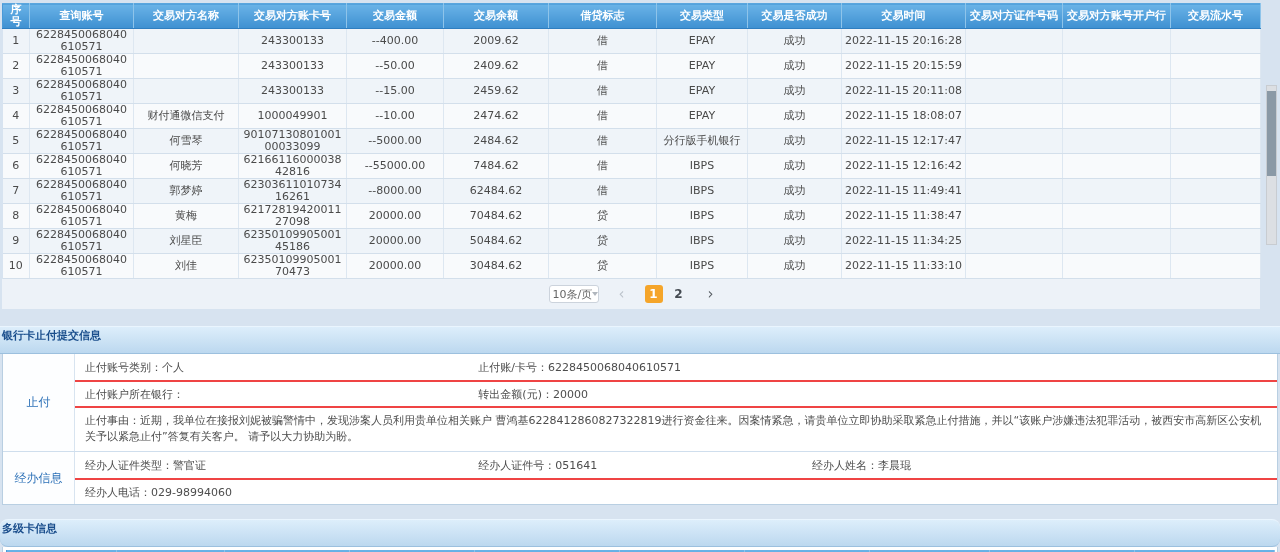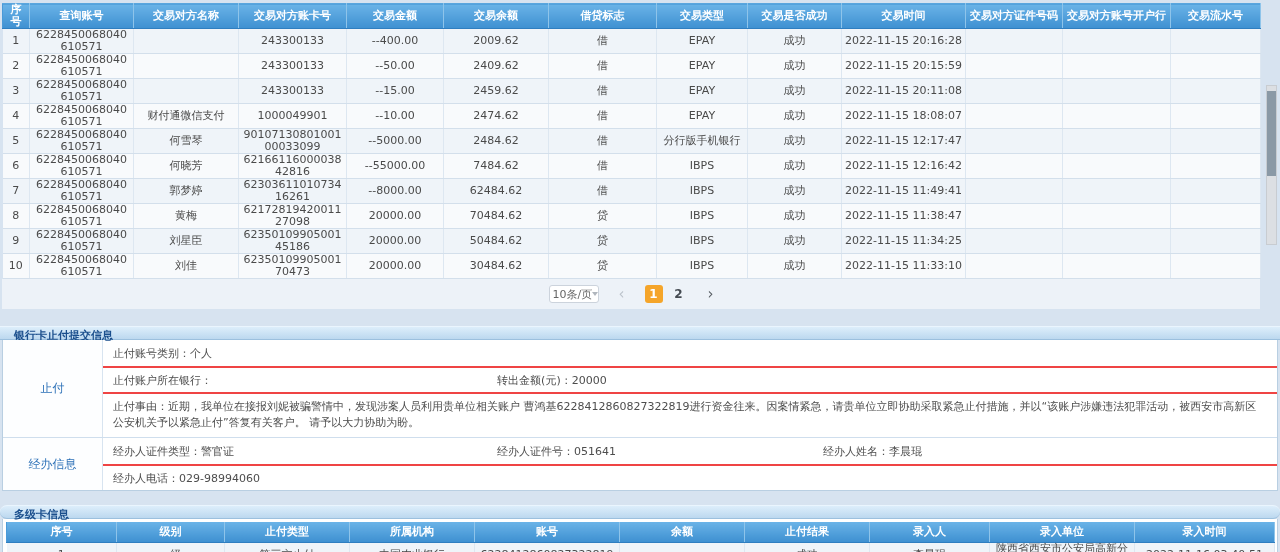--- a/index.html
+++ b/index.html
@@ -40,30 +40,30 @@
     border-right:3px solid transparent; border-top:4px solid #b0b6bd; flex:none; }
   .pg-arrow { font-size:15px; line-height:18px; cursor:pointer; }
   .pg-prev { color:#bcc3cb; }
   .pg-next { color:#5a6066; }
   .pg-pages { display:flex; gap:7px; }
   .page-btn { min-width:18px; height:18px; line-height:18px; text-align:center;
     font-size:12px; font-weight:bold; color:#454b52; cursor:pointer; }
   .page-btn.active { background:#f5a52a; color:#fff; border-radius:3px; }
 
   
-  .section-bar { margin-top:17px; height:14px; line-height:17px; font-size:11px; font-weight:bold;
-    color:#1a4e8c; padding-left:14px; background:linear-gradient(#ddeefb,#bcd8ef);
+  .section-bar { margin-top:17px; height:28px; line-height:17px; font-size:11px; font-weight:bold;
+    color:#1a4e8c; padding-left:2px; background:linear-gradient(#ddeefb,#bcd8ef);
     border-top:1px solid #eaf5fe; border-bottom:1px solid #9cc0de; }
   .section-bar.second { margin-top:14px;border-radius:8px; }
 
   
   .panel { margin:0 2px; background:#fff; border:1px solid #b9cfe2; border-top:none; }
   .group { display:flex; }
   .group + .group { border-top:1px solid #cfdeed; }
-  .group-label { flex:none; width:100px; display:flex; align-items:center; justify-content:center;
+  .group-label { flex:none; width:72px; display:flex; align-items:center; justify-content:center;
     color:#2e72b8; font-size:12px; border-right:1px solid #d8e4f0; background:#fdfeff; }
   .group-content { flex:1; }
   .frow { display:grid; grid-template-columns:33% 28% 39%; align-items:center;
     min-height:26px; padding-left:10px; font-size:11px; color:#4d4d4d; }
   .frow + .frow, .freason { border-top:2px solid #ef4444; }
   .frow1 { grid-template-columns:100%; }
   .freason { padding:5px 12px 6px 10px; font-size:11px; color:#4d4d4d; line-height:16px; min-height:40px; }
   .field { padding-right:8px; }
 
   
@@ -286,20 +286,21 @@
   <span class="pg-arrow pg-next">›</span>
 </div>
 
 <div class="section-bar">银行卡止付提交信息</div>
 <div class="panel">
   <div class="group">
     <div class="group-label">止付</div>
     <div class="group-content">
       <div class="frow">
         <div class="field"><span>止付账号类别：</span><span>个人</span></div>
+        <div class="field"><span>止付账/卡号：</span><span>6228450068040610571</span></div>
       </div>
       <div class="frow">
         <div class="field"><span>止付账户所在银行：</span><span></span></div>
         <div class="field"><span>转出金额(元)：</span><span>20000</span></div>
       </div>
       <div class="freason"><span>止付事由：</span><span>近期，我单位在接报刘妮被骗警情中，发现涉案人员利用贵单位相关账户 曹鸿基6228412860827322819进行资金往来。因案情紧急，请贵单位立即协助采取紧急止付措施，并以“该账户涉嫌违法犯罪活动，被西安市高新区公安机关予以紧急止付”答复有关客户。 请予以大力协助为盼。</span></div>
     </div>
   </div>
   <div class="group">
     <div class="group-label">经办信息</div>

